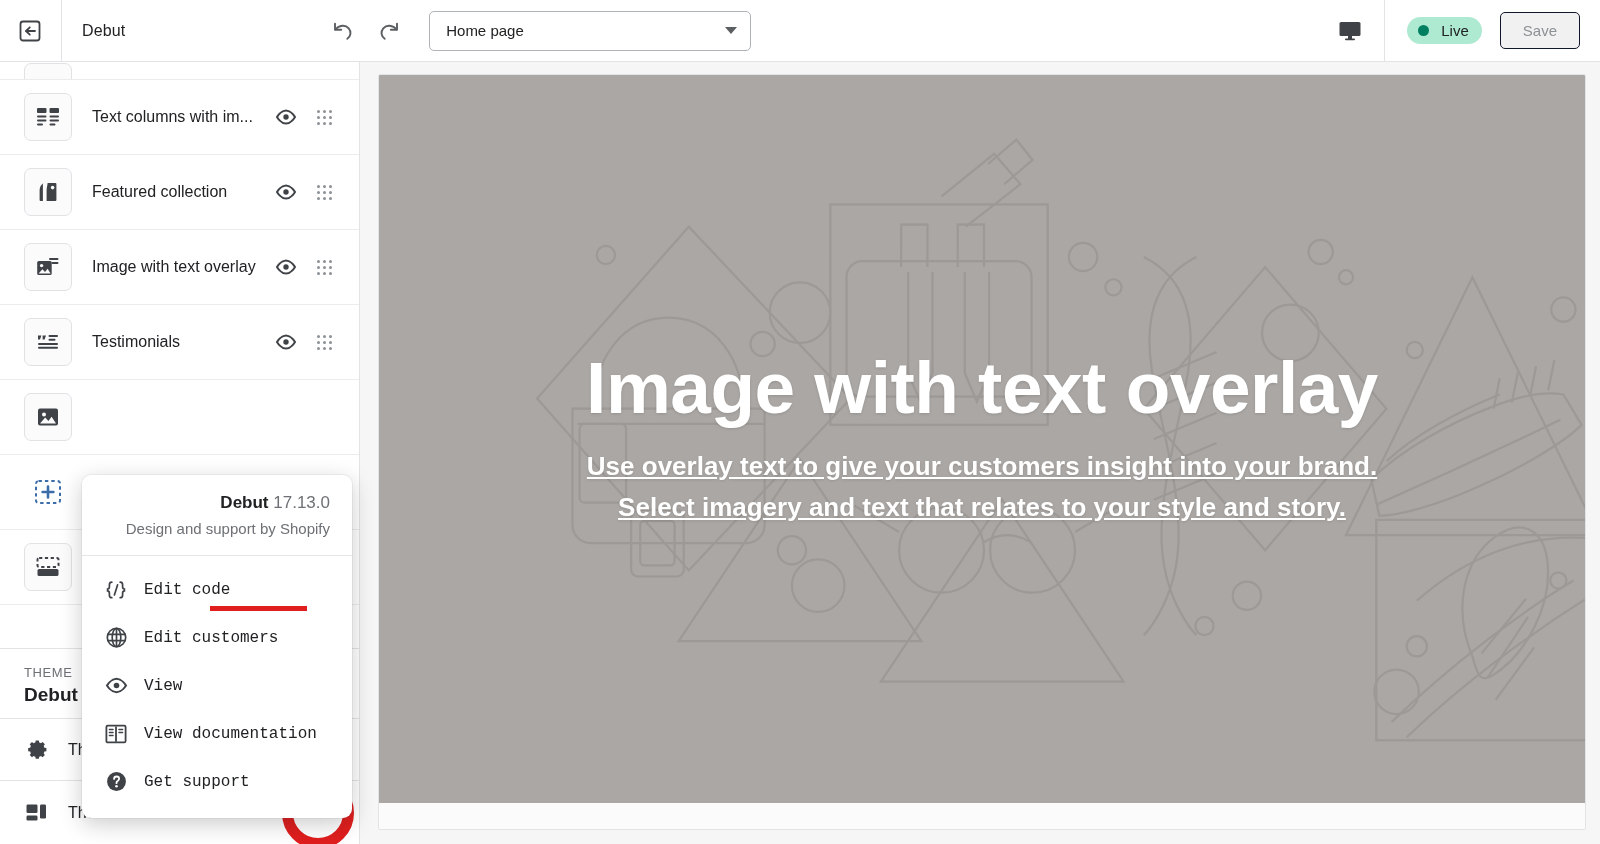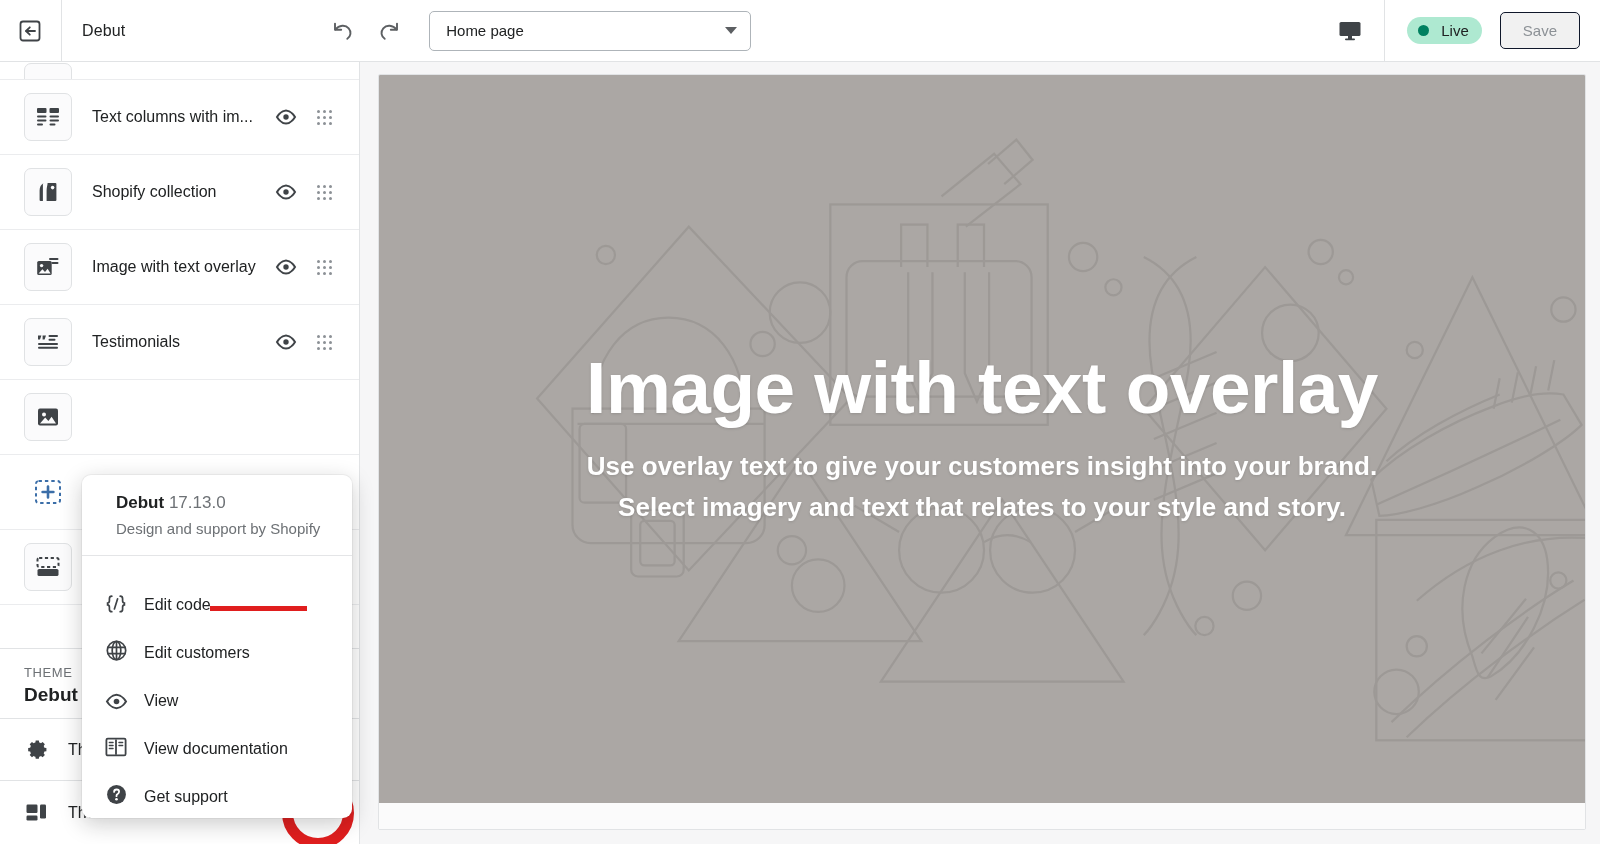--- a/index.html
+++ b/index.html
@@ -143,30 +143,30 @@
   .popover {
     position: absolute;
     left: 82px; top: 413px;
     width: 270px;
     background: #ffffff;
     border-radius: 9px;
     box-shadow: 0 0 0 1px rgba(63,63,68,.06), 0 6px 22px rgba(23,24,24,.22);
     z-index: 40;
     overflow: hidden;
   }
-  .pop-head { padding: 18px 22px 16px 34px; border-bottom: 1px solid #e4e5e7; }
+  .pop-head { padding: 18px 22px 16px 22px; border-bottom: 1px solid #e4e5e7; text-align: right; }
   .pop-title { font-size: 17px; color: #202223; }
   .pop-title b { font-weight: bold; }
   .pop-title .ver { color: #6d7175; font-weight: normal; }
   .pop-sub { font-size: 15px; color: #6d7175; margin-top: 6px; line-height: 1.3; }
   .pop-list { padding: 10px 0 12px 0; }
   .pop-item {
-    height: 48px; display: flex; align-items: flex-end; gap: 16px;
+    height: 48px; display: flex; align-items: center; gap: 16px;
     padding: 0 22px; cursor: pointer; position: relative;
-    font-size: 16px; color: #202223;
+    font-size: 16px; color: #202223; font-family: Liberation Mono, monospace;
   }
   .pop-item .pi-icon { width: 24px; display: flex; align-items: center; justify-content: center; }
   .hl-underline {
     position: absolute;
     left: 128px; top: 40px;
     width: 97px; height: 5px;
     background: #e01e1e;
   }
 
   
@@ -191,20 +191,21 @@
     font-size: 73px; line-height: 1.04;
     letter-spacing: -.5px;
     text-shadow: 0 1px 3px rgba(0,0,0,.13);
   }
   .hero-sub {
     color: #ffffff; font-weight: bold;
     font-size: 26px; line-height: 1.58;
     margin-top: 20px;
     max-width: 800px; margin-left: auto; margin-right: auto;
     text-shadow: 0 1px 3px rgba(0,0,0,.13);
+    text-decoration: underline;
   }
   .preview-strip { height: 26px; background: #fbfbfb; }
 </style>
 </head>
 <body>
 
 <div class="app">
 
   <div class="header">
     <div class="hdr-back">
@@ -305,21 +306,21 @@
         </div>
 
         <div class="sec-row">
           <div class="sec-icon">
             <svg width="26" height="24" viewBox="0 0 26 24">
               <path d="M8.5 3.2C6 4.4 4.6 7 4.6 10.6V20a1 1 0 001 1h2.3V3.2z" fill="#3f4347"></path>
               <path d="M12.6 3h7.8a1 1 0 011 1v16a1 1 0 01-1 1h-8.8V10.6c0-3.3 1-6 1-7.6z" fill="#3f4347"></path>
               <circle cx="17.6" cy="7.6" r="1.8" fill="#fbfbfc"></circle>
             </svg>
           </div>
-          <div class="sec-label">Shopify collection</div>
+          <div class="sec-label">Featured collection</div>
           <div class="sec-eye">
             <svg width="22" height="16" viewBox="0 0 22 16">
               <path d="M11 1.5C5.8 1.5 2 8 2 8s3.8 6.5 9 6.5S20 8 20 8 16.2 1.5 11 1.5z" fill="none" stroke="#3f4347" stroke-width="2"></path>
               <circle cx="11" cy="8" r="2.7" fill="#3f4347"></circle>
             </svg>
           </div>
           <div class="sec-grip">
             <span class="grip-dots">
                 <i></i>
                 <i></i>

